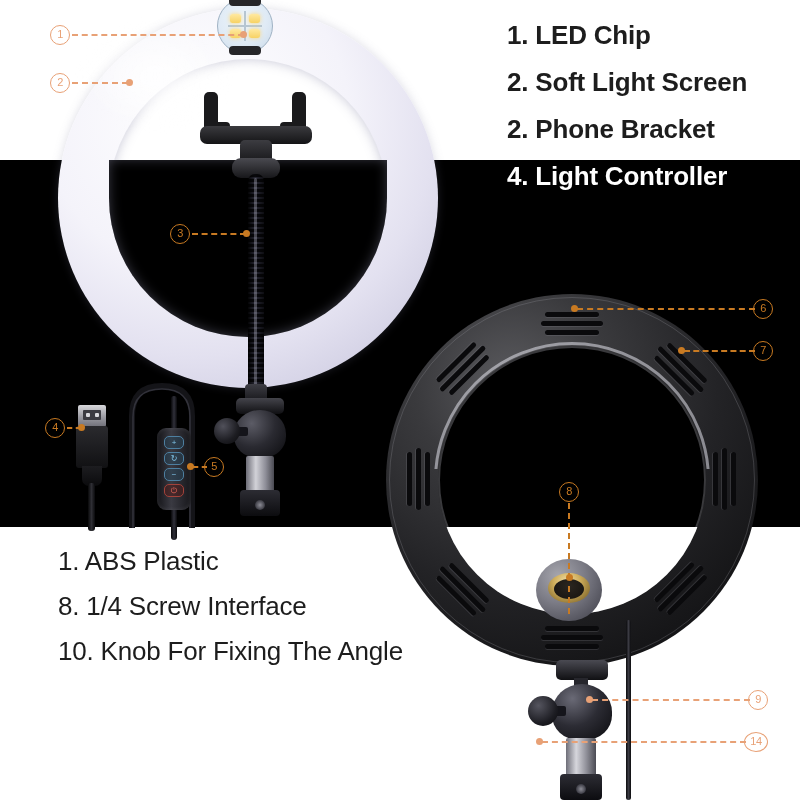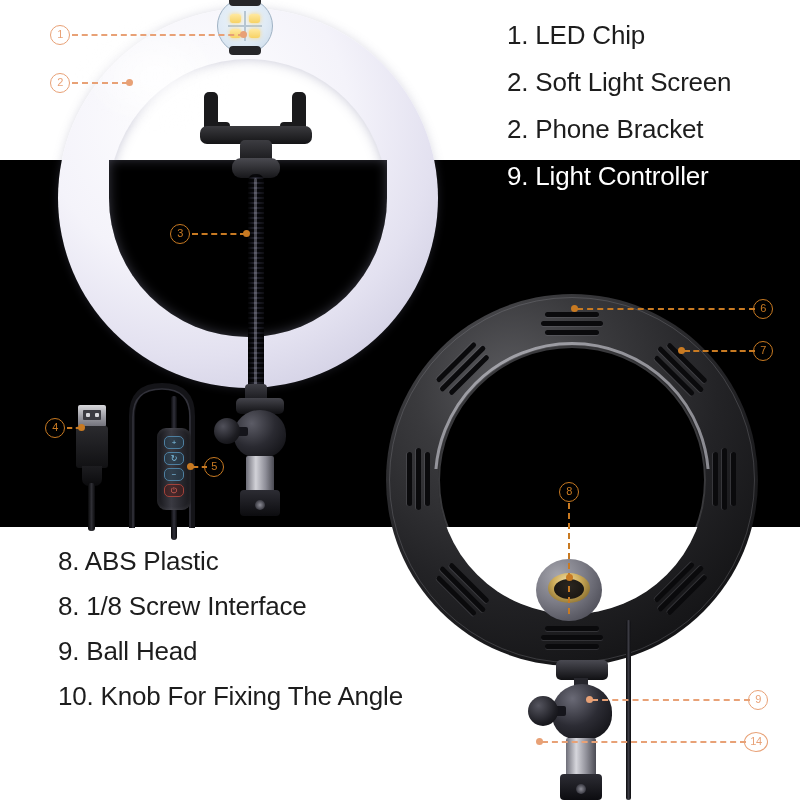--- a/index.html
+++ b/index.html
@@ -487,21 +487,21 @@
     padding: 0;
     list-style: none;
   }
   .feature-item {
     font-size: 26px;
     line-height: 1.0;
     white-space: nowrap;
     letter-spacing: -0.2px;
   }
   #list-top { left: 507px; top: 22px; }
-  #list-top .feature-item { margin-bottom: 21px; }
+  #list-top .feature-item { margin-bottom: 21px; font-weight: bold; }
   #list-top .feature-item.dark-bg { color: #ffffff; }
   #list-top .feature-item.light-bg { color: #1d1d1d; }
 
   #list-bottom { left: 58px; top: 548px; }
   #list-bottom .feature-item { color: #1d1d1d; margin-bottom: 19px; }
 </style>
 </head>
 <body>
 
 <div id="stage">
@@ -704,23 +704,22 @@
   <div class="on-light">
     <div class="callout-dot" style="left:536px; top:738px;"></div>
     <div class="callout-line" style="left:542px; top:741px; width:204px;"></div>
     <div class="callout-badge wide" style="left:744px; top:732px;">14</div>
   </div>
 
   <ul class="feature-list" id="list-top">
     <li class="feature-item light-bg">1. LED Chip</li>
     <li class="feature-item light-bg">2. Soft Light Screen</li>
     <li class="feature-item light-bg">2. Phone Bracket</li>
-    <li class="feature-item dark-bg">9. Light Controller</li>
+    <li class="feature-item dark-bg">4. Light Controller</li>
   </ul>
 
   <ul class="feature-list" id="list-bottom">
-    <li class="feature-item">8. ABS Plastic</li>
-    <li class="feature-item">8. 1/8 Screw Interface</li>
-    <li class="feature-item">9. Ball Head</li>
+    <li class="feature-item">1. ABS Plastic</li>
+    <li class="feature-item">8. 1/4 Screw Interface</li>
     <li class="feature-item">10. Knob For Fixing The Angle</li>
   </ul>
 
 </div>
 
 </body></html>

